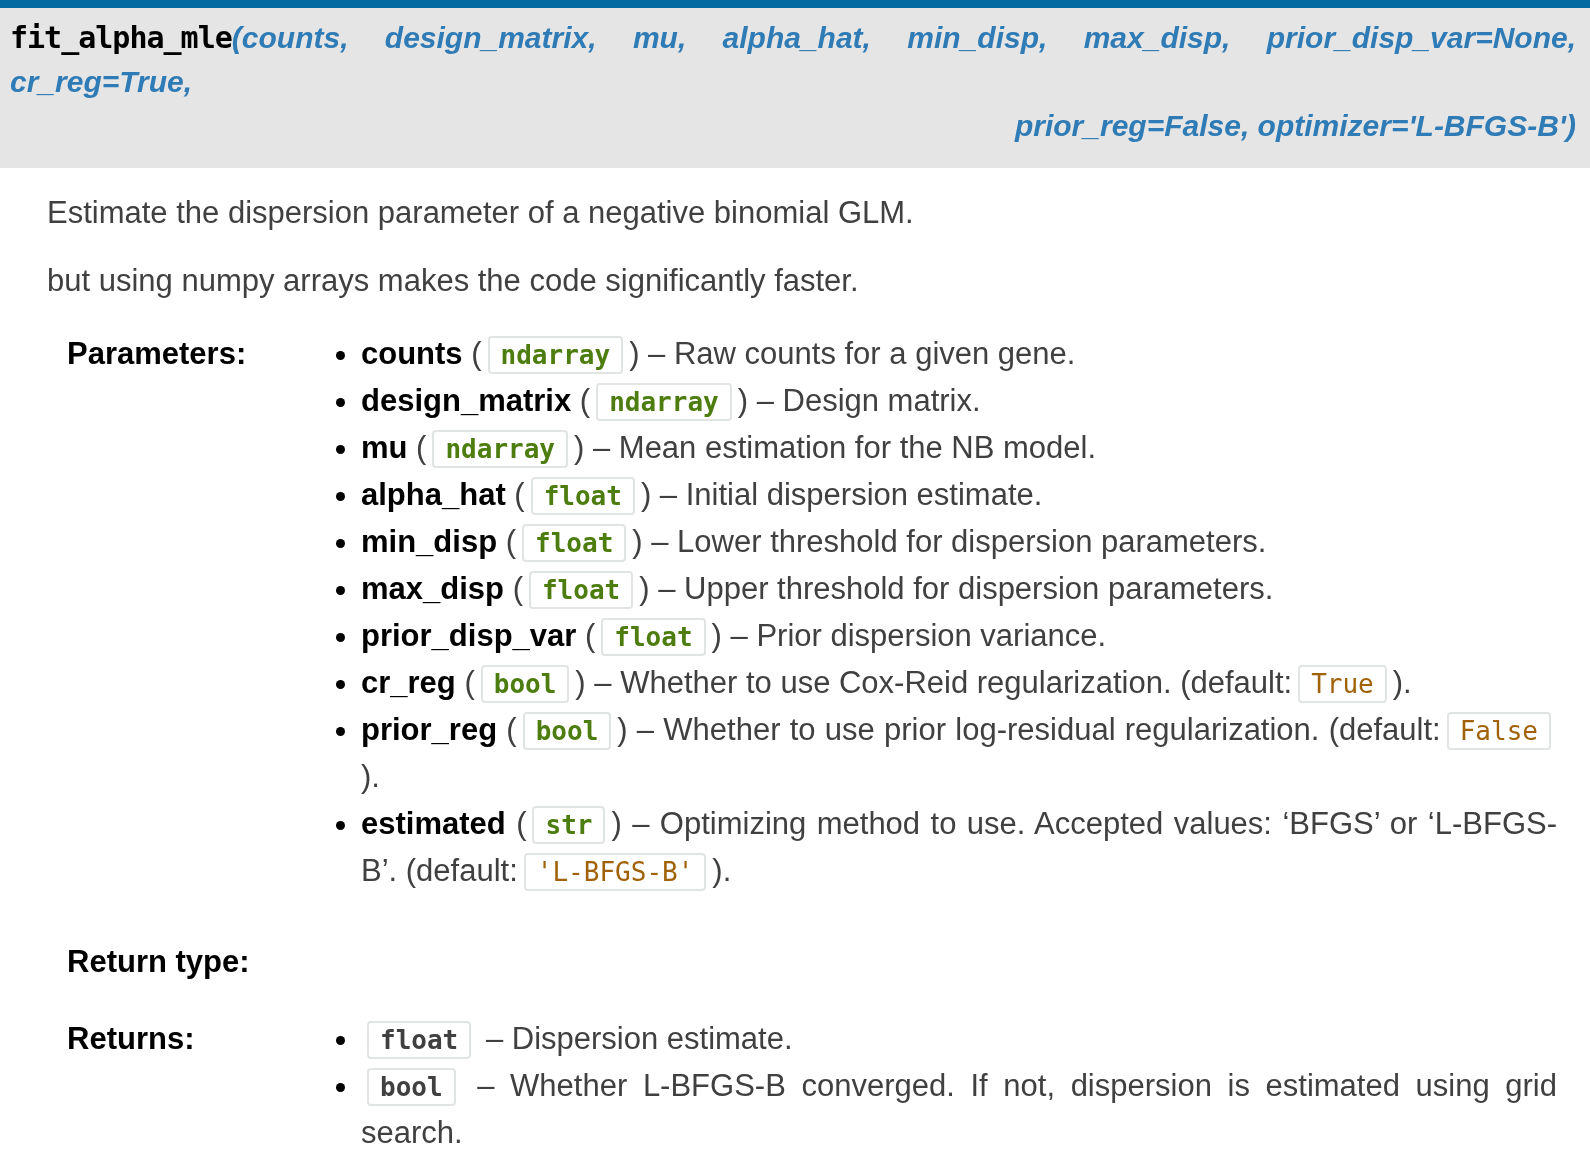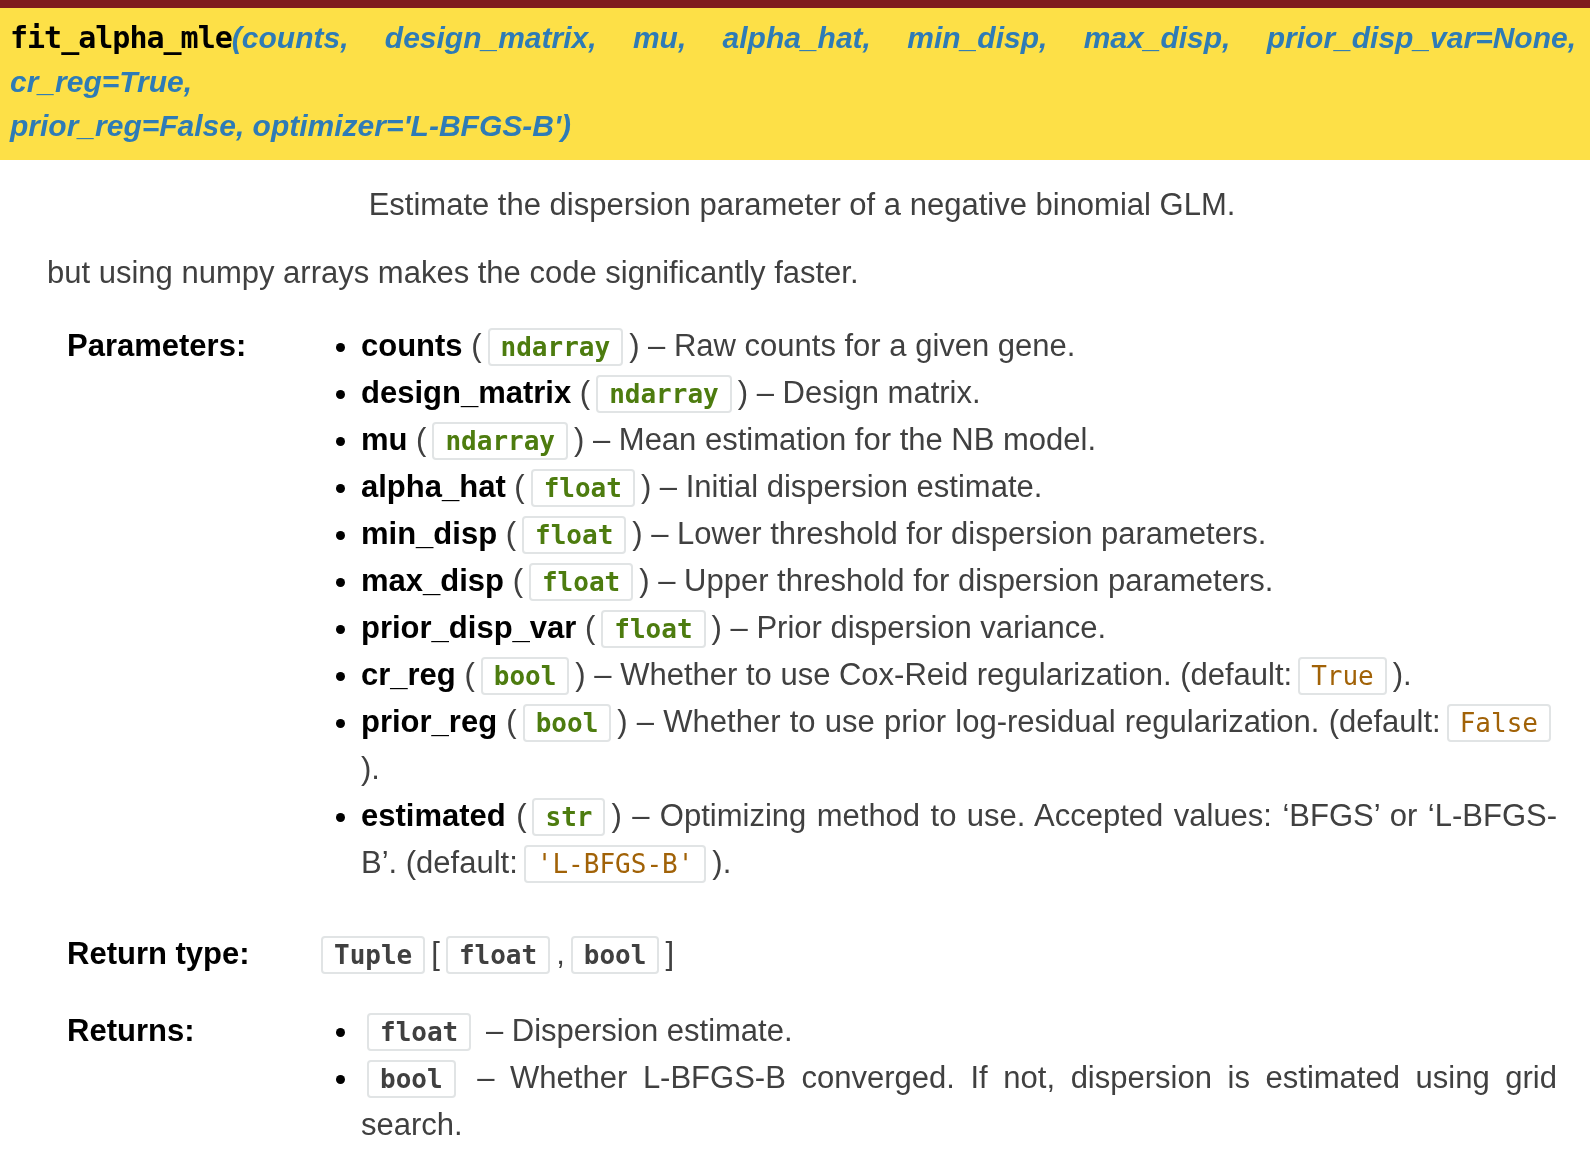--- a/index.html
+++ b/index.html
@@ -3,34 +3,34 @@
 <meta charset="utf-8">
 <style>
   html,body{margin:0;padding:0;}
   body{
     width:1590px;height:1170px;overflow:hidden;background:#ffffff;
     font-family:"Liberation Sans",sans-serif;color:#404040;
     font-size:31px;-webkit-font-smoothing:antialiased;
   }
   
   .sig{
-    background:#fde047;border-top:8px solid #7f1d1d;
-    padding:8px 14px 12px 10px;color:#2e7bb6;font-weight:bold;
+    background:#e5e5e5;border-top:8px solid #0369a1;
+    padding:8px 14px 20px 10px;color:#2e7bb6;font-weight:bold;
     font-size:30px;line-height:44px;
   }
   .sig-line1{text-align:justify;text-align-last:justify;}
   .sig-line2{text-align:left;}
   .sig-name{
     font-family:"DejaVu Sans Mono",monospace;color:#000000;
     font-style:normal;font-weight:bold;letter-spacing:-1px;
   }
-  .sig-args{font-style:italic;font-weight:bold;}
+  .sig-args{font-style:italic;font-weight:bold;text-align:right;}
   
   .content{padding:0 33px 0 47px;}
-  .para{margin:22px 0 0 0;line-height:46px;text-align:center;}
+  .para{margin:22px 0 0 0;line-height:46px;}
   .para-justify{text-align:justify;}
   .jline1{text-align:justify;text-align-last:justify;}
   
   .field-row{display:flex;align-items:flex-start;}
   .row-parameters{margin-top:26px;}
   .row-return-type{margin-top:44px;}
   .row-returns{margin-top:30px;}
   .field-label{flex:0 0 248px;margin-left:20px;font-weight:bold;color:#000;line-height:47px;white-space:nowrap;}
   .field-body{flex:1;min-width:0;}
   ul.param-list{margin:0;padding-left:46px;list-style:disc;}
@@ -79,21 +79,20 @@
           <li><span class="param-name">prior_disp_var</span> (<span class="code-badge ">float</span>) – Prior dispersion variance.</li>
           <li><span class="param-name">cr_reg</span> (<span class="code-badge ">bool</span>) – Whether to use Cox-Reid regularization. (default:<span class="code-badge badge-literal">True</span>).</li>
           <li><span class="param-name">prior_reg</span> (<span class="code-badge ">bool</span>) – Whether to use prior log-residual regularization. (default:<span class="code-badge badge-literal">False</span>).</li>
           <li><span class="param-name">estimated</span> (<span class="code-badge ">str</span>) – Optimizing method to use. Accepted values: ‘BFGS’ or ‘L-BFGS-B’. (default:<span class="code-badge badge-literal">'L-BFGS-B'</span>).</li>
         </ul>
     </div>
   </div>
 
   <div class="field-row row-return-type">
     <div class="field-label">Return type:</div>
-    <div class="field-body rt-line"><span class="code-badge badge-dark">Tuple</span><span class="rt-text">[</span><span class="code-badge badge-dark">float</span><span class="rt-text">,</span><span class="code-badge badge-dark">bool</span><span class="rt-text">]</span></div>
   </div>
 
   <div class="field-row row-returns">
     <div class="field-label">Returns:</div>
     <div class="field-body">
       <ul class="param-list returns-offset">
           <li><span class="code-badge badge-dark">float</span> – Dispersion estimate.</li>
           <li><span class="code-badge badge-dark">bool</span> – Whether L-BFGS-B converged. If not, dispersion is estimated using grid search.</li>
         </ul>
     </div>

